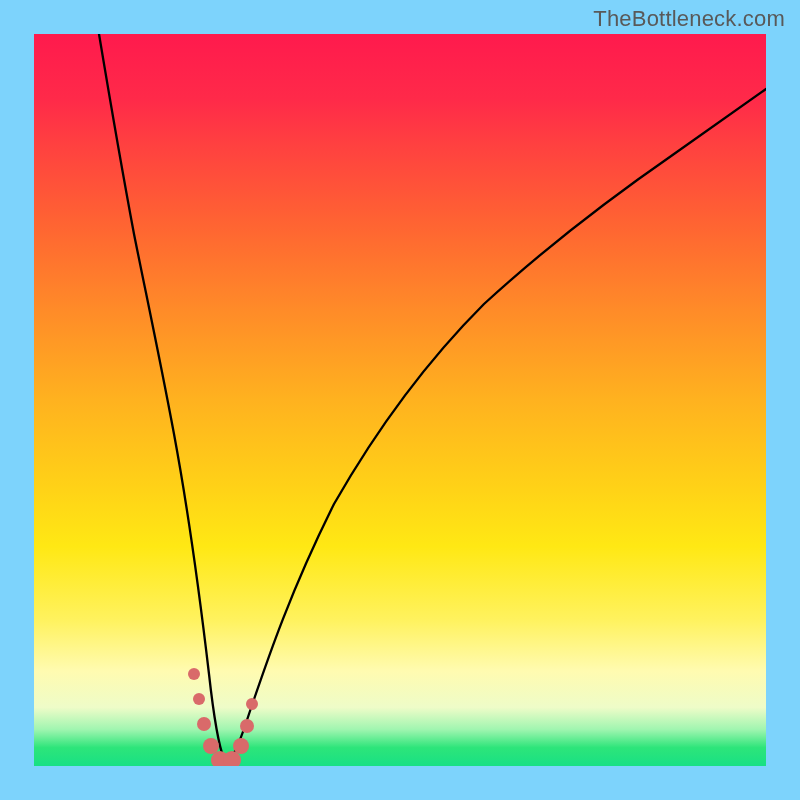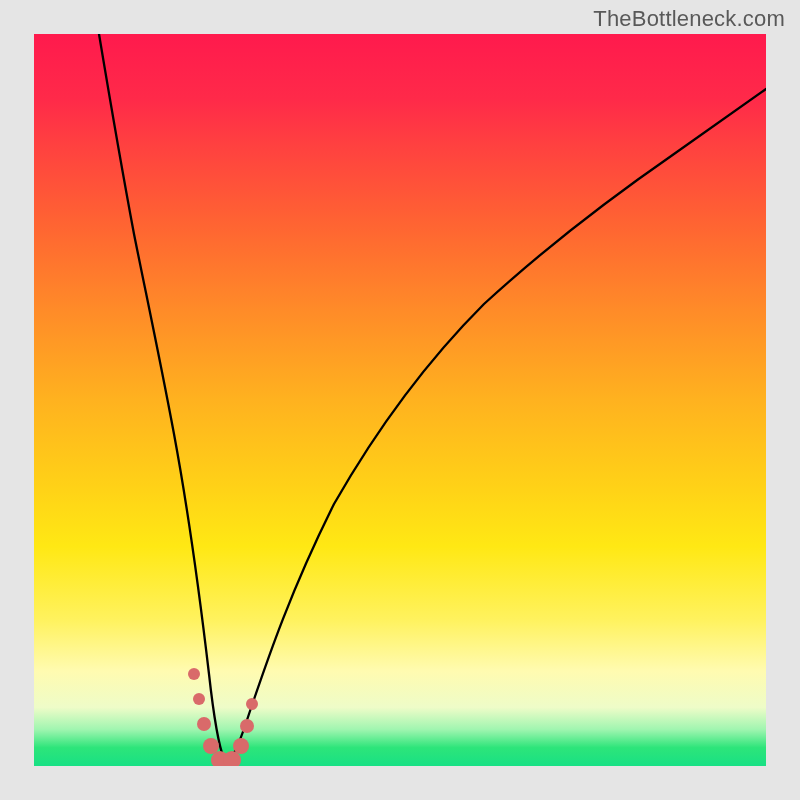--- a/index.html
+++ b/index.html
@@ -10,21 +10,21 @@
     background: #000;
     overflow: hidden;
     font-family: Arial, Helvetica, sans-serif;
   }
   .frame {
     position: absolute;
     left: 0;
     top: 0;
     width: 800px;
     height: 800px;
-    background: #e5e5e5;
+    background: #7dd3fc;
   }
   .plot {
     position: absolute;
     left: 34px;
     top: 34px;
     width: 732px;
     height: 732px;
     overflow: hidden;
   }
   .gradient {

